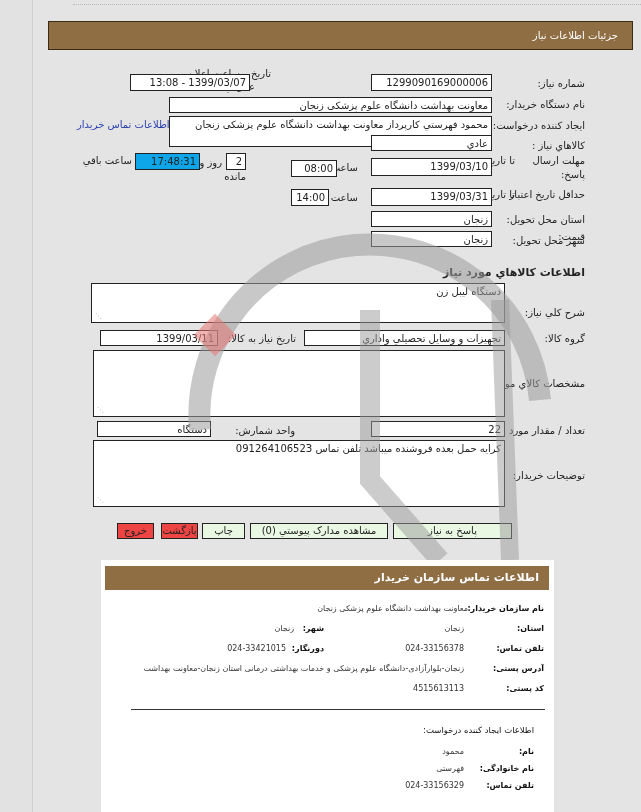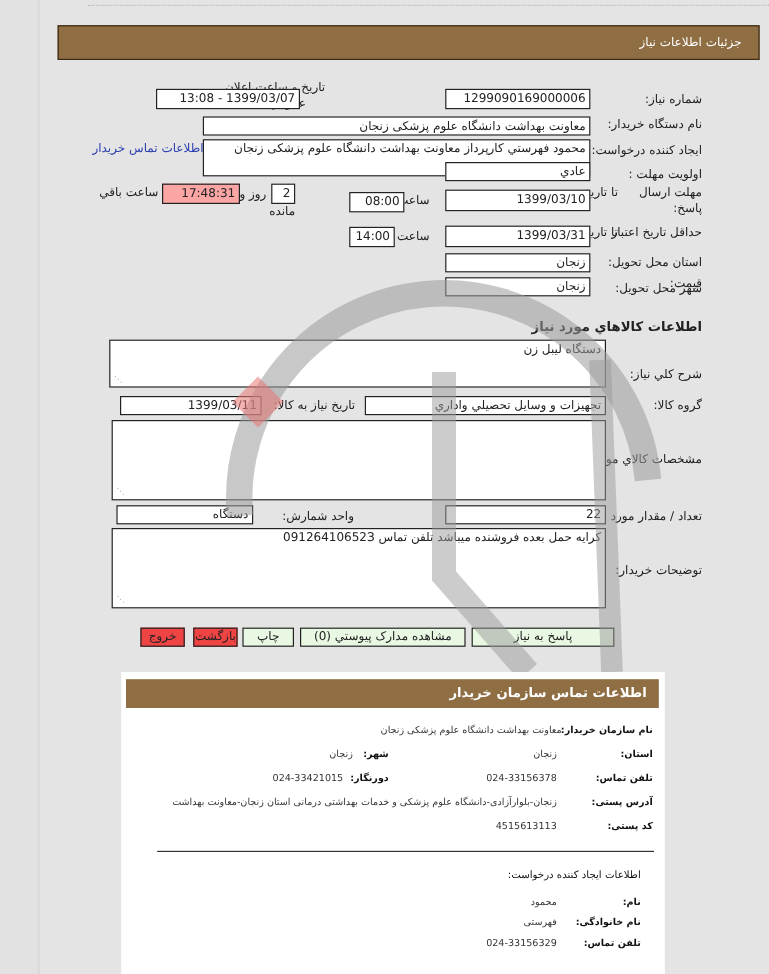--- a/index.html
+++ b/index.html
@@ -19,21 +19,21 @@
   .lbl { position:absolute; direction:rtl; text-align:right; font-size:10px; color:#222; white-space:nowrap; line-height:12px; }
   .box {
     position:absolute; background:#fff; border:1px solid #222; box-sizing:border-box;
     font-size:10px; line-height:13px; padding:1px 3px; white-space:nowrap; overflow:hidden;
     direction:rtl;
   }
   .box.c { }
   .box.r { text-align:right; }
   .box.ta { white-space:normal; }
   .grip { position:absolute; left:3px; bottom:2px; color:#aaa; font-size:7px; line-height:7px; }
-  .box.yellow { background:#fca5a5; }
+  .box.yellow { background:#0ea5e9; }
   .link { position:absolute; color:#2a3fb0; direction:rtl; font-size:10px; white-space:nowrap; }
   .section-title { position:absolute; font-weight:bold; font-size:11px; direction:rtl; white-space:nowrap; }
   .btn {
     position:absolute; height:16px; box-sizing:border-box; border:1px solid #222;
     font-size:10px; line-height:14px; text-align:center; direction:rtl; cursor:pointer;
   }
   .btn.green { background:#e8f8e2; }
   .btn.pink { background:#ef4444; }
   .card {
     position:absolute; left:101px; top:560px; width:453px; height:252px;
@@ -68,21 +68,21 @@
 <div class="lbl" style="right:386px; top:81px;">عمومي:</div>
 <div class="box c" style="left:130px; top:74px; width:120px; height:17px;">1399/03/07 - 13:08</div>
 
 <div class="lbl" style="right:56px; top:99px;">نام دستگاه خريدار:</div>
 <div class="box r" style="left:169px; top:97px; width:323px; height:16px;">معاونت بهداشت دانشگاه علوم پزشکی زنجان</div>
 
 <div class="lbl" style="right:56px; top:120px;">ايجاد کننده درخواست:</div>
 <div class="box r" style="left:169px; top:116px; width:323px; height:31px;">محمود فهرستي کارپرداز معاونت بهداشت دانشگاه علوم پزشکی زنجان</div>
 <div class="link" style="left:77px; top:119px;">اطلاعات تماس خريدار</div>
 
-<div class="lbl" style="right:56px; top:140px;">اولويت مهلت :</div>
+<div class="lbl" style="right:56px; top:140px;">کالاهاي نياز :</div>
 <div class="box r" style="left:371px; top:135px; width:121px; height:16px;">عادي</div>
 
 <div class="lbl" style="right:56px; top:155px;">مهلت ارسال</div>
 <div class="lbl" style="right:56px; top:169px;">پاسخ:</div>
 <div class="lbl" style="right:126px; top:155px;">تا تاريخ :</div>
 <div class="box c" style="left:371px; top:158px; width:121px; height:18px;">1399/03/10</div>
 <div class="lbl" style="right:283px; top:162px;">ساعت</div>
 <div class="box c" style="left:291px; top:160px; width:46px; height:17px;">08:00</div>
 
 <div class="box c" style="left:226px; top:153px; width:20px; height:17px;">2</div>

